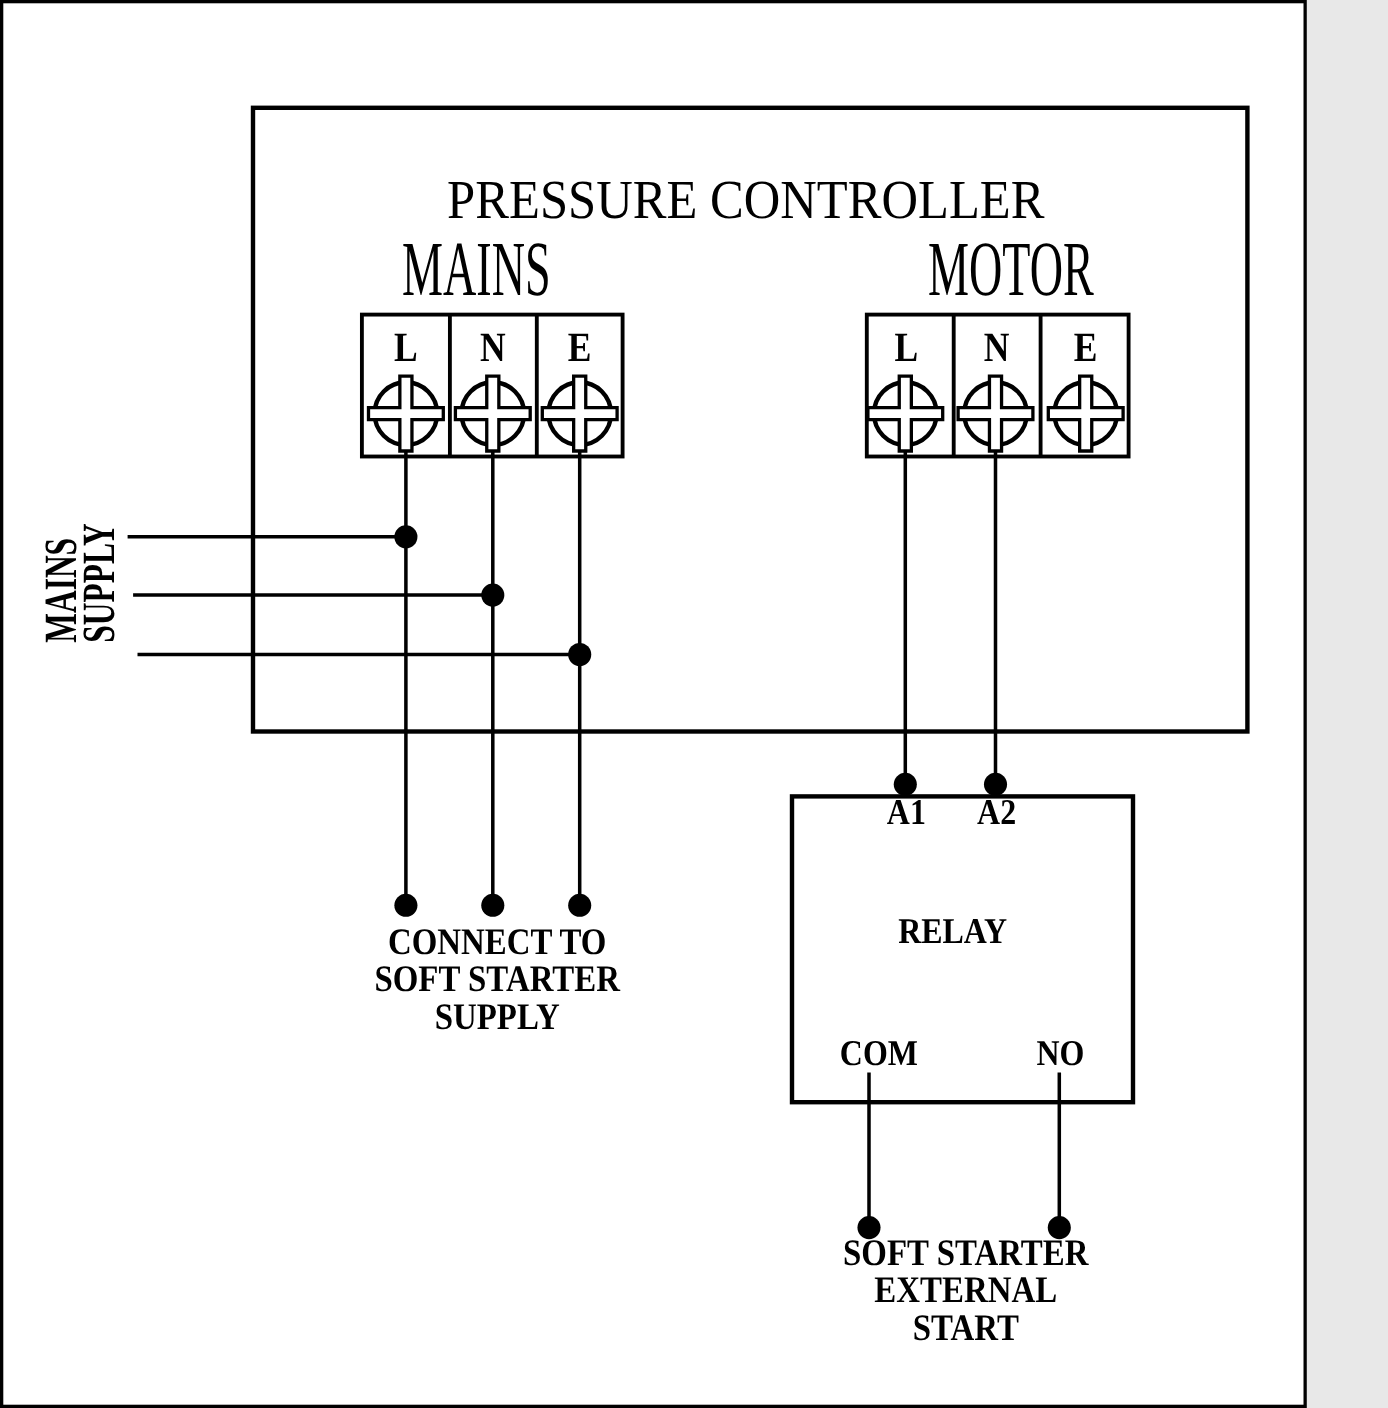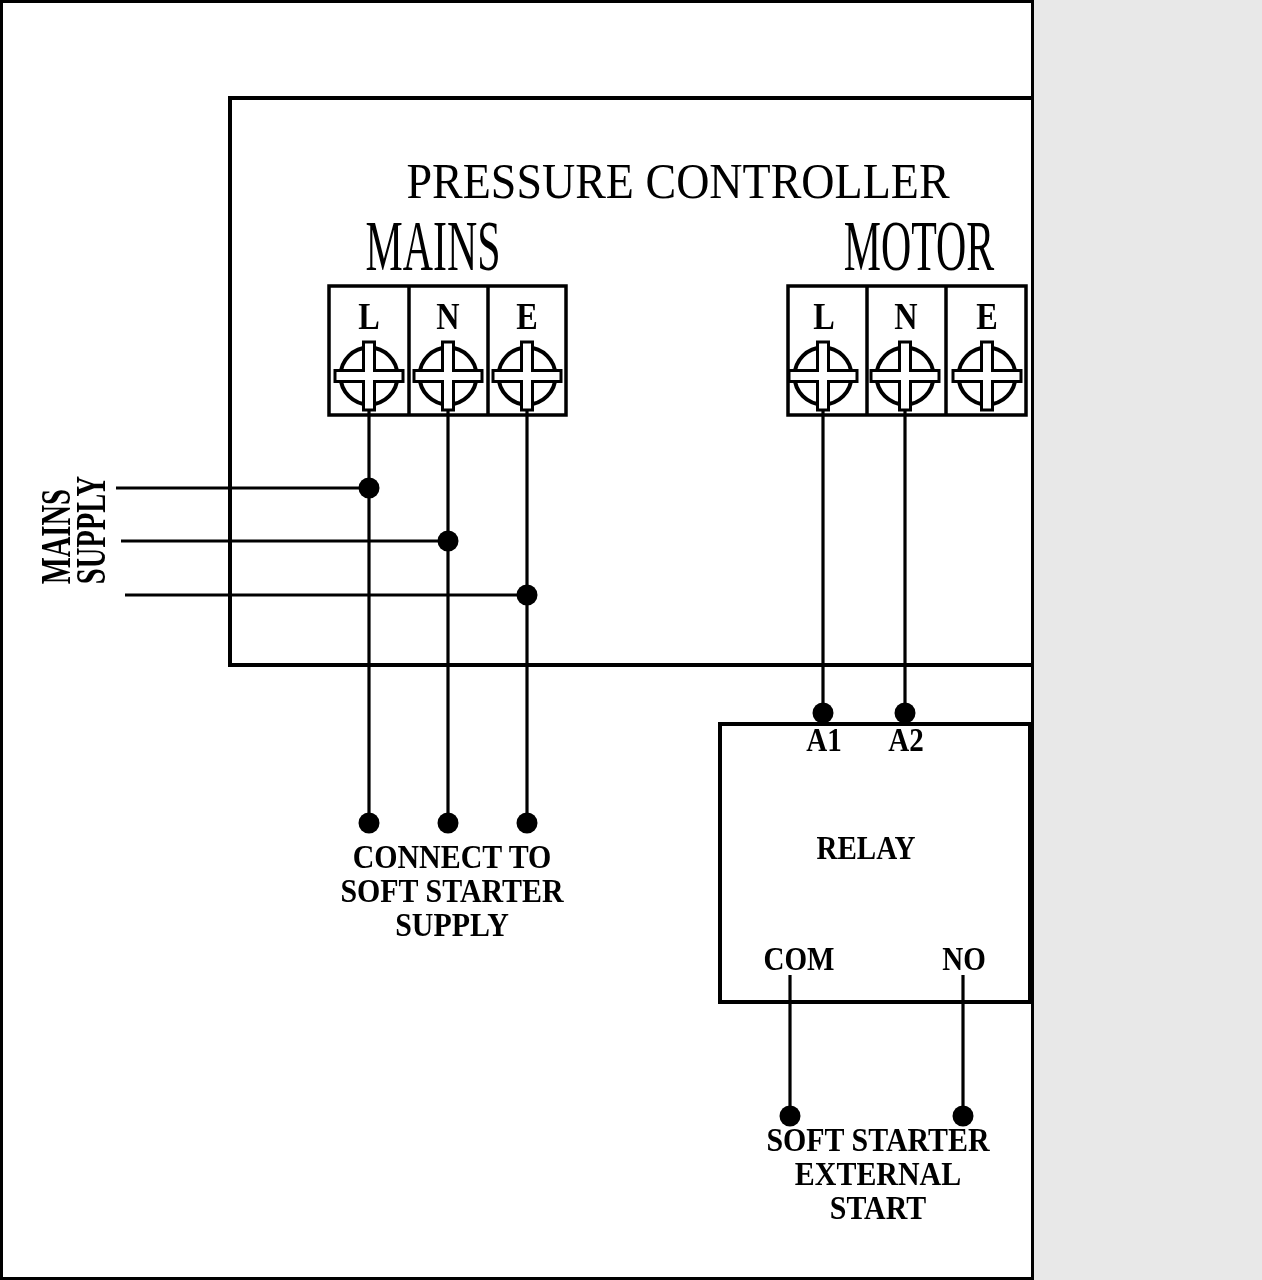--- a/index.html
+++ b/index.html
@@ -2,21 +2,21 @@
 <html><head>
 <meta charset="utf-8">
 <style>
   html, body {
     margin: 0;
     padding: 0;
     background: #e8e8e8;
   }
   .stage {
     position: relative;
-    width: 1034px;
+    width: 1188px;
     height: 1280px;
     box-sizing: border-box;
     background: var(--paper, #ffffff);
     color: var(--ink, #000000);
     border: 3px solid var(--ink, #000000);
     overflow: hidden;
     font-family: "Liberation Serif", "DejaVu Serif", serif;
   }
   .gfx {
     position: absolute;

